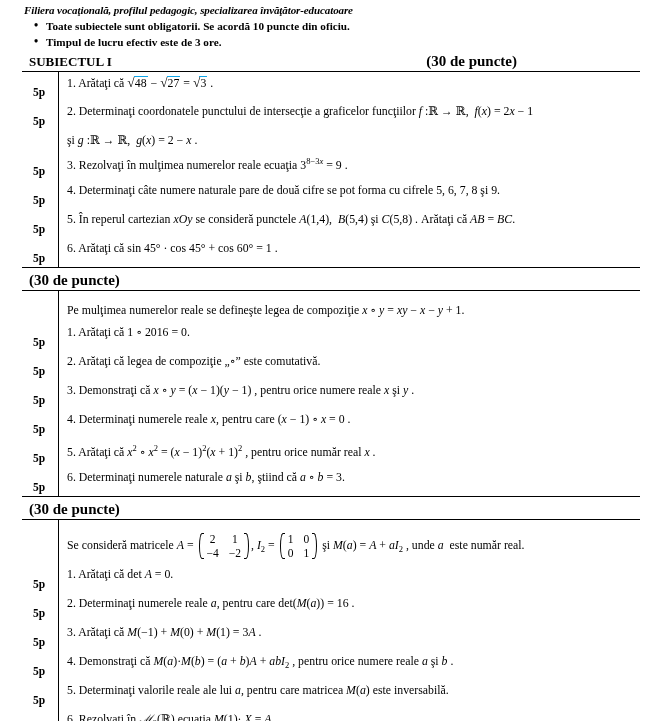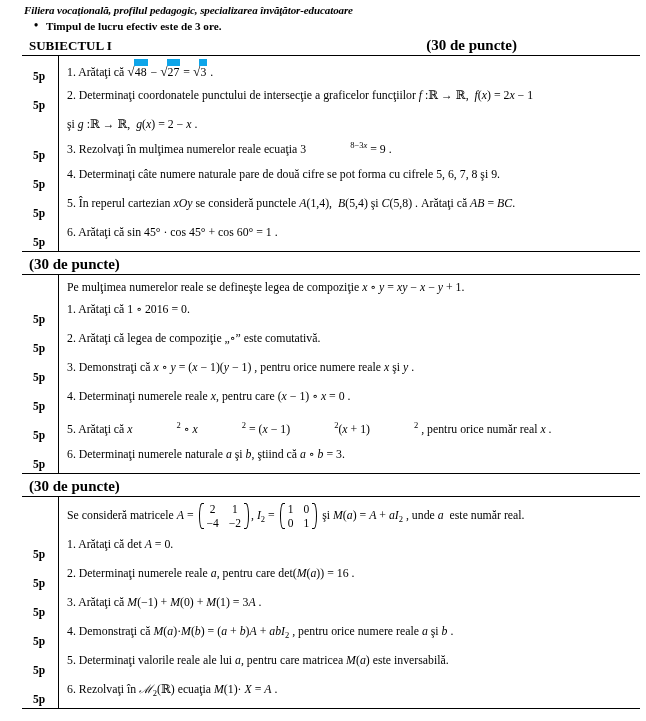--- a/index.html
+++ b/index.html
@@ -81,42 +81,42 @@
     border-right: 1.1px solid #000;
     white-space: nowrap;
   }
   td.qtext {
     padding: 3px 4px 3px 8px;
     vertical-align: top;
     line-height: 15px;
     font-size: 11.8px;
   }
   td.qtext.intro {
-    padding-top: 5px;
+    padding-top: 12px;
     padding-bottom: 4px;
   }
 
   
   i, .mi { font-style: italic; }
   .num { font-style: normal; }
   .sup {
     font-size: 0.72em;
     vertical-align: super;
     font-style: italic;
   }
-  .sup .num { font-style: normal; margin-left: 44px; }
+  .sup .num { font-style: normal; }
   .sub {
     font-size: 0.72em;
     vertical-align: sub;
     font-style: normal;
   }
   .bb { font-family: "DejaVu Serif", serif; font-style: normal; }
   .rad {
     display: inline-block;
-    border-top: 7px solid #0ea5e9;
+    border-top: 1px solid #0ea5e9;
     padding: 0 1px 0 1px;
     margin-left: -1px;
     line-height: 1.15;
   }
   .sqrt-sign { font-size: 1.15em; }
   .matrix {
     display: inline-flex;
     align-items: center;
     vertical-align: middle;
     margin: 0 1px;
@@ -159,20 +159,21 @@
   .nowrap { white-space: nowrap; }
 </style>
 </head>
 <body>
 
 <div class="page">
 
   <div class="doc-header">Filiera vocaţională, profilul pedagogic, specializarea învăţător-educatoare</div>
 
   <ul class="instructions">
+    <li>Toate subiectele sunt obligatorii. Se acordă 10 puncte din oficiu.</li>
     <li>Timpul de lucru efectiv este de 3 ore.</li>
   </ul>
 
   <div class="section-head">
     <span>SUBIECTUL I</span>
     <span class="points">(30 de puncte)</span>
   </div>
 
   <table class="qtable">
     <tbody>

